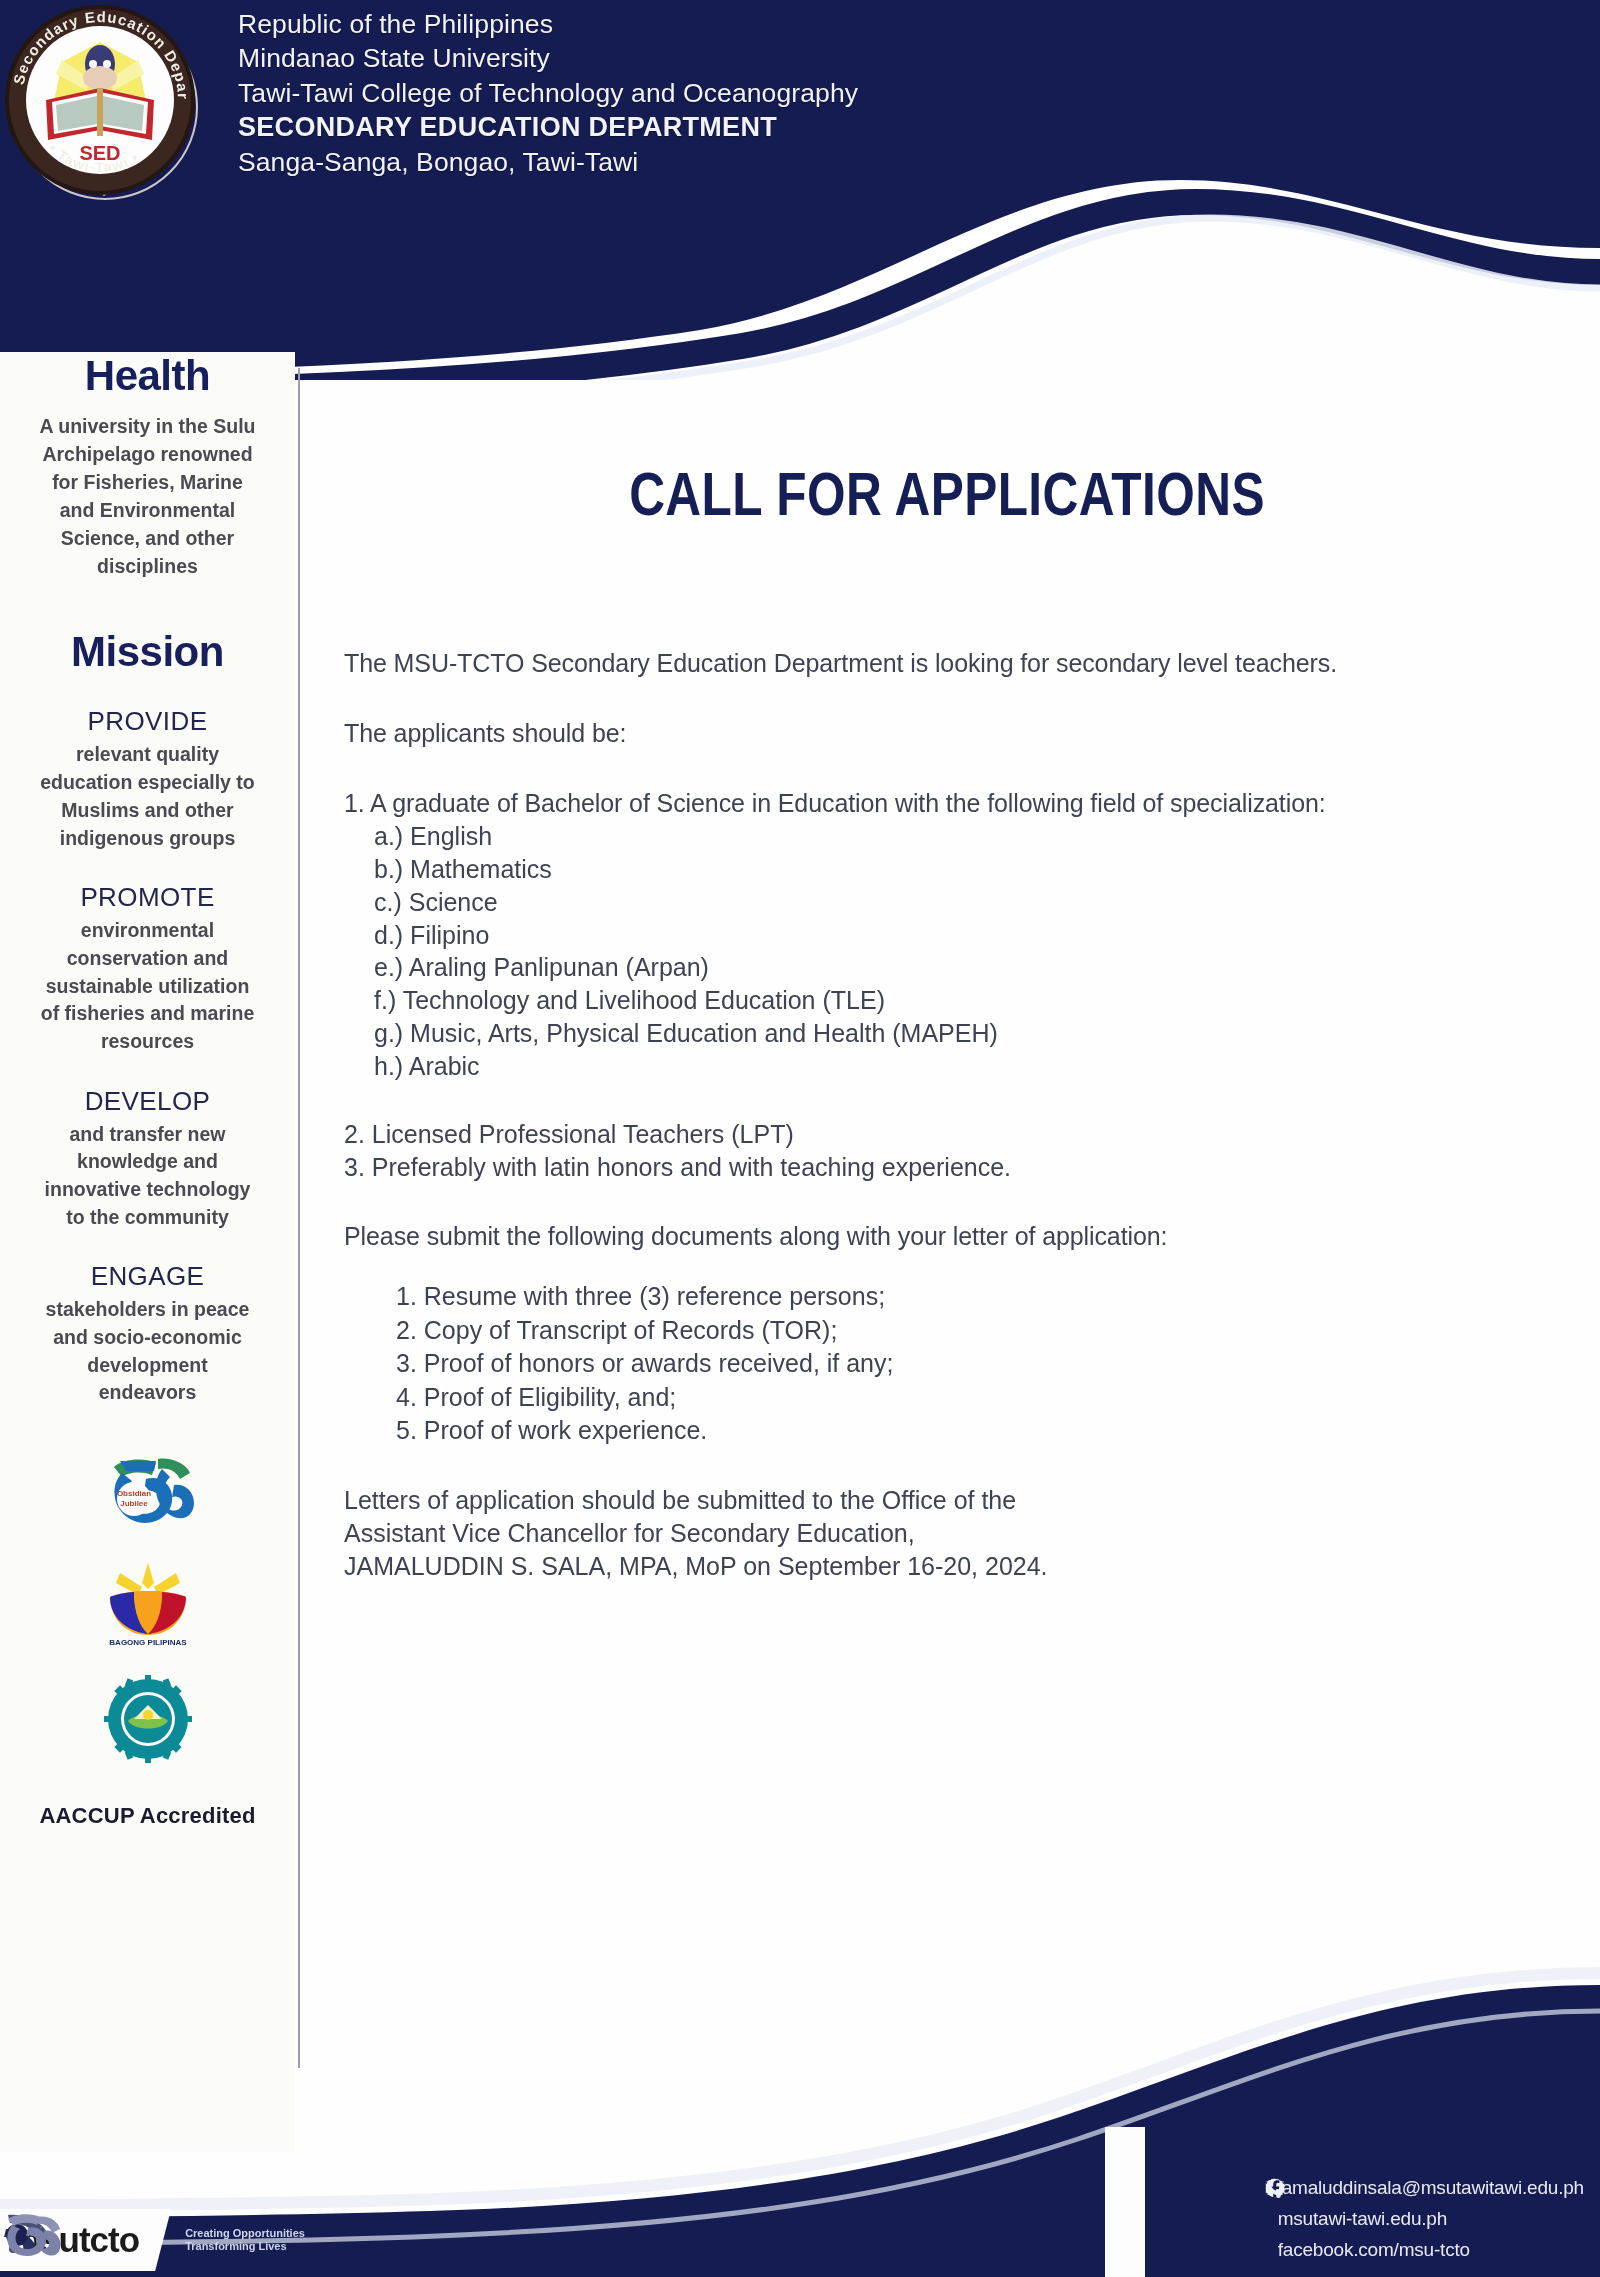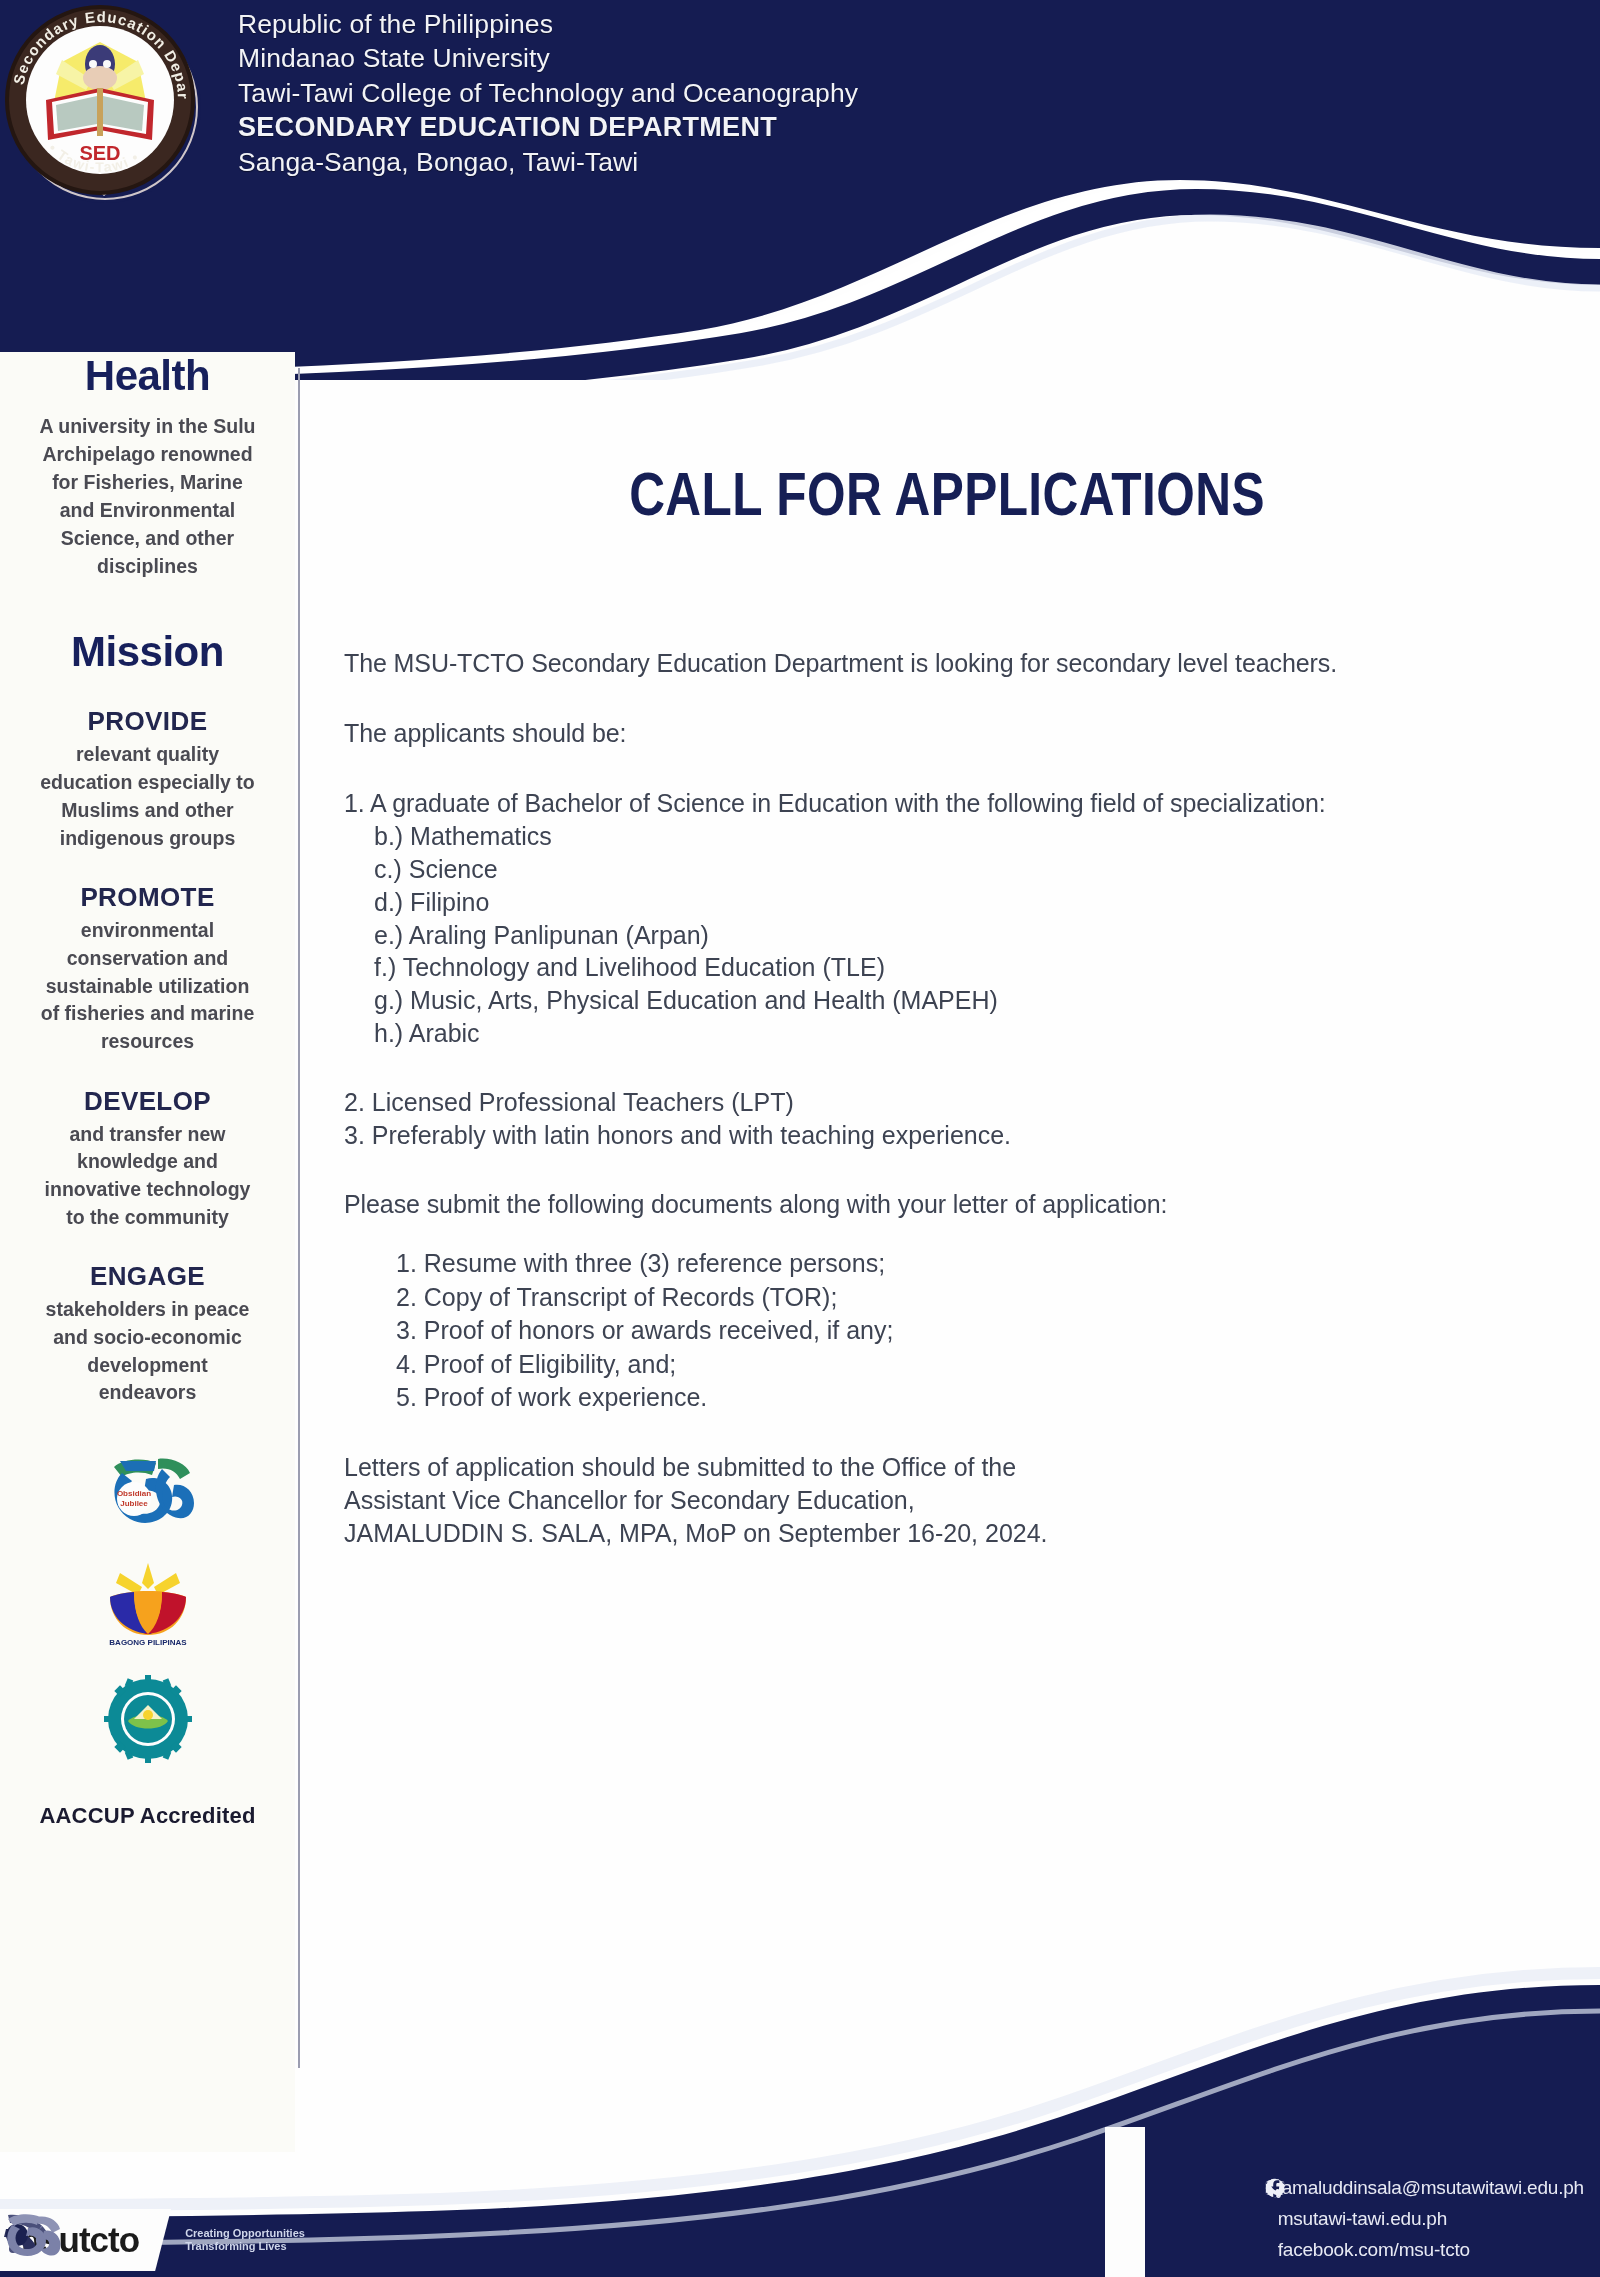--- a/index.html
+++ b/index.html
@@ -35,21 +35,21 @@
   }
   .sb-title {
     font-size:42px; font-weight:bold; color:#17205c; letter-spacing:-.5px;
     font-family:"Liberation Sans","DejaVu Sans",sans-serif;
   }
   .sb-body {
     font-size:19.5px; color:#4a4a52; line-height:1.44; padding:0 34px; margin-top:12px;
     font-weight:600;
   }
   .sb-head {
-    font-size:26px; font-weight:bold; color:#22264e; letter-spacing:.4px; margin-top:30px;
+    font-size:26px; font-weight:normal; color:#22264e; letter-spacing:.4px; margin-top:30px;
   }
   .sb-sub {
     font-size:19.5px; color:#4a4a52; line-height:1.42; padding:0 36px; margin-top:4px; font-weight:600;
   }
 
   .sb-logos { margin-top:44px; display:flex; flex-direction:column; align-items:center; gap:26px; }
   .aaccup-label { margin-top:14px; font-size:22px; font-weight:bold; color:#1a1a30; letter-spacing:.2px; }
 
   
   .main { position:absolute; left:312px; top:400px; width:1270px; }
@@ -260,20 +260,21 @@
     <div class="main-title">CALL FOR APPLICATIONS</div>
 
     <div class="body-wrap">
       <div class="p">The MSU-TCTO Secondary Education Department is looking for secondary level teachers.</div>
       <div class="gap-lg"></div>
       <div class="p">The applicants should be:</div>
       <div class="gap-lg"></div>
 
       <div class="p">1. A graduate of Bachelor of Science in Education with the following field of specialization:</div>
       <div class="list-alpha">
+        <div>a.) English</div>
         <div>b.) Mathematics</div>
         <div>c.) Science</div>
         <div>d.) Filipino</div>
         <div>e.) Araling Panlipunan (Arpan)</div>
         <div>f.) Technology and Livelihood Education (TLE)</div>
         <div>g.) Music, Arts, Physical Education and Health (MAPEH)</div>
         <div>h.) Arabic</div>
       </div>
 
       <div class="gap-lg"></div>

